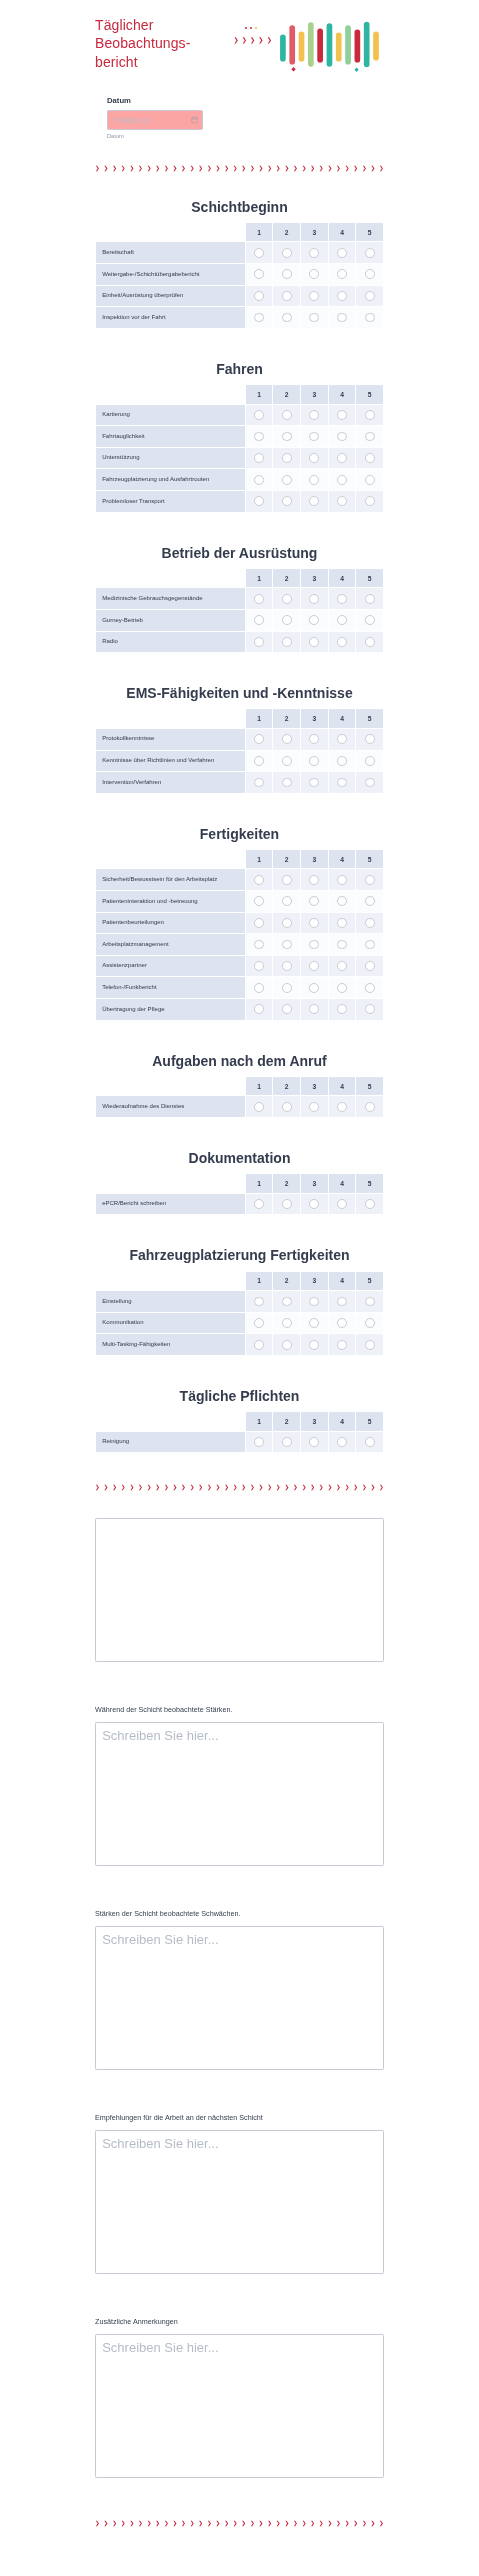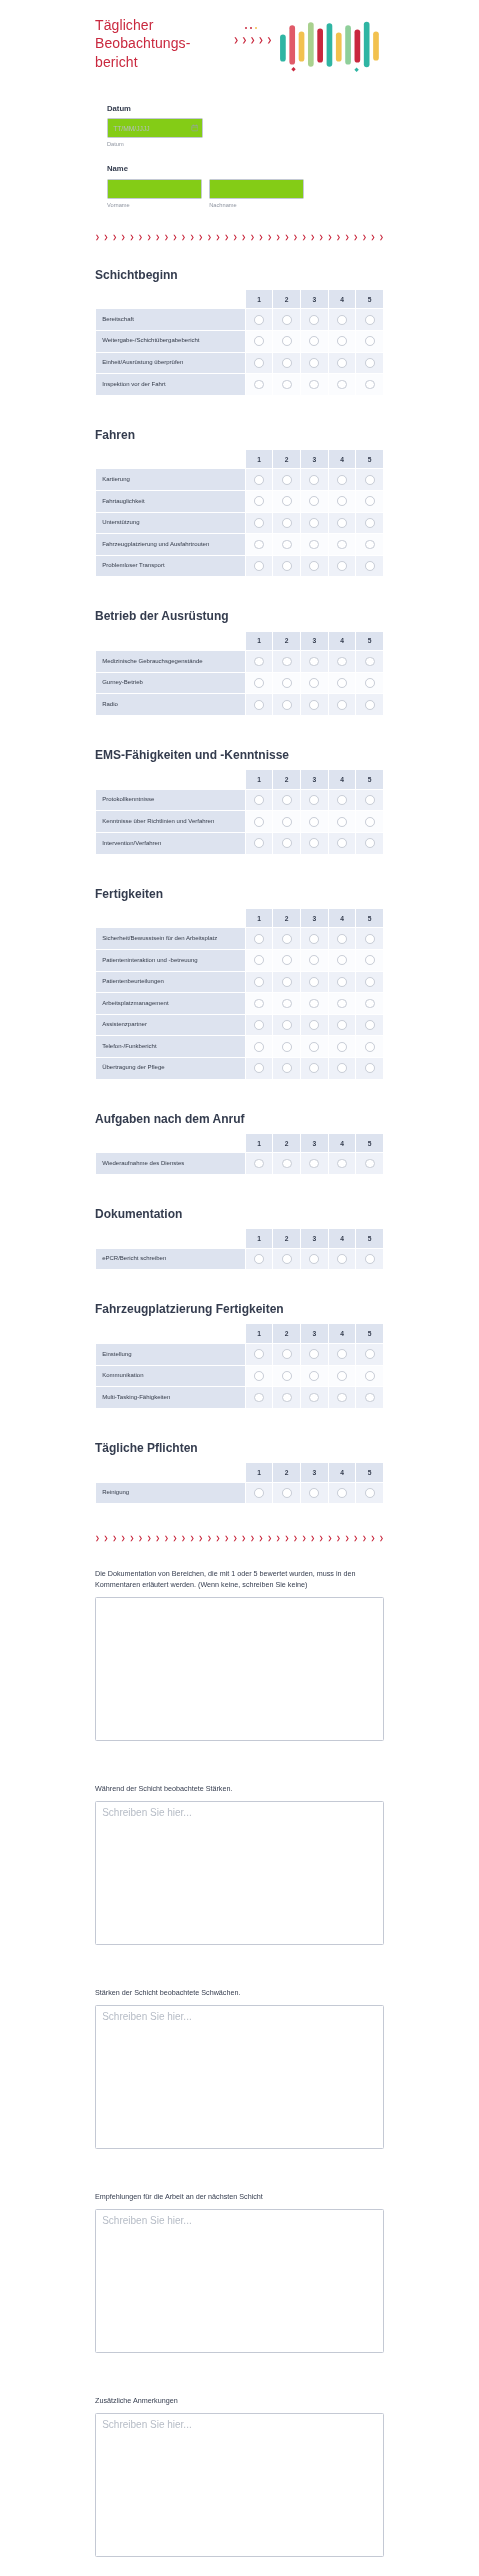--- a/index.html
+++ b/index.html
@@ -12,21 +12,21 @@
   html,body{background:#ffffff;}
   body{
     width:479px;
     font-family:"Liberation Sans","DejaVu Sans",sans-serif;
     color:#343c4e;
     position:relative;
   }
   .page{width:289px;margin:0 auto;padding-top:15.5px;}
 
   
-  .form-header{display:flex;justify-content:space-between;align-items:flex-start;margin-bottom:31px;gap:24px;}
+  .form-header{display:flex;justify-content:space-between;align-items:flex-start;margin-bottom:23px;gap:24px;}
   .form-title{
     color:var(--accent);
     font-size:14px;font-weight:500;line-height:1.35;
     white-space:pre-line;letter-spacing:0.1px;
   }
   .header-art{display:flex;align-items:flex-start;gap:6.2px;padding-top:3.1px;}
   .accent-group{display:flex;flex-direction:column;gap:8.2px;padding-top:8.2px;}
   .dots{display:flex;gap:3.1px;margin-left:11.3px;}
   .dot{width:2.1px;height:2.1px;border-radius:50%;display:inline-block;}
   .chevrons{display:flex;gap:3.1px;color:var(--accent);font-size:6.2px;font-weight:bold;line-height:1;}
@@ -36,34 +36,34 @@
     display:flex;justify-content:space-between;
     color:var(--accent);font-size:5.7px;font-weight:bold;line-height:1;
     margin:27px 0;
   }
 
   
   .field-block{margin-bottom:17.5px;padding-left:12px;}
   .field-label{display:block;font-size:7.7px;font-weight:700;color:#343c4e;margin-bottom:5.2px;}
   .text-input{
     height:20.6px;border:0.5px solid #c4c9d4;border-radius:1.5px;
-    padding:0 5.2px;font-size:6.7px;color:#333;width:96px;background:#84cc16;
+    padding:0 5.2px;font-size:6.7px;color:#333;width:96px;background:#fca5a5;
     font-family:inherit;
   }
   .text-input::placeholder{color:#b6bcc6;}
   .date-wrap{position:relative;width:96px;}
   .date-input{width:96px;padding-right:15.5px;}
   .calendar-icon{position:absolute;right:4.6px;top:6.2px;cursor:pointer;}
   .sublabel{font-size:5.7px;color:#8f95a1;margin-top:2.6px;}
   .name-row{display:flex;gap:7.2px;}
   .name-input{width:95px;}
 
   
   .matrix-block{margin-bottom:32px;}
-  .section-title{font-size:12px;font-weight:700;color:#343c4e;margin-bottom:7.2px;}
+  .section-title{font-size:14px;font-weight:700;color:#343c4e;margin-bottom:7.2px;text-align:center;}
   .matrix-table{border-collapse:collapse;width:100%;table-layout:fixed;}
   .matrix-table th,.matrix-table td{border:1px solid #fff;height:21.6px;}
   .matrix-table thead th{
     background:var(--head-bg);font-size:6.7px;font-weight:700;
     text-align:center;height:19.6px;color:#343c4e;
   }
   .matrix-table thead th.corner{background:transparent;width:52%;}
   .row-label{
     background:var(--head-bg);font-size:6px;padding:0 6.2px;
     text-align:left;font-weight:400;color:#333a48;line-height:1.25;
@@ -74,21 +74,21 @@
   .radio{
     display:inline-block;width:9.8px;height:9.8px;border-radius:50%;
     background:#fff;border:0.5px solid #c6cbd5;vertical-align:middle;cursor:pointer;
   }
 
   
   .comment-block{margin-bottom:41px;}
   .comment-label{font-size:7.2px;font-weight:500;line-height:1.5;color:#343c4e;margin-bottom:6.2px;}
   .comment-textarea{
     width:100%;height:144px;border:0.5px solid #c4c9d4;border-radius:1.5px;
-    padding:5.2px 6.2px;font-size:10px;font-family:inherit;color:#333;resize:none;
+    padding:5.2px 6.2px;font-size:13px;font-family:inherit;color:#333;resize:none;
   }
   .comment-textarea::placeholder{color:#b6bcc6;}
 </style>
 </head>
 <body>
 
 <div class="page">
 
   <header class="form-header">
     <h1 class="form-title">Täglicher
@@ -134,33 +134,20 @@
       <svg class="calendar-icon" width="7.7" height="7.7" viewBox="0 0 15 15">
         <rect x="1.5" y="2.8" width="12" height="10.5" rx="1.5" fill="none" stroke="#98a0ad" stroke-width="1.2"></rect>
         <line x1="4.5" y1="1" x2="4.5" y2="4" stroke="#98a0ad" stroke-width="1.2"></line>
         <line x1="10.5" y1="1" x2="10.5" y2="4" stroke="#98a0ad" stroke-width="1.2"></line>
         <line x1="1.5" y1="6" x2="13.5" y2="6" stroke="#98a0ad" stroke-width="1.2"></line>
       </svg>
     </div>
     <div class="sublabel">Datum</div>
   </section>
 
-  <section class="field-block">
-    <label class="field-label">Name</label>
-    <div class="name-row">
-      <div class="name-col">
-        <input type="text" class="text-input name-input" style="">
-        <div class="sublabel">Vorname</div>
-      </div>
-      <div class="name-col">
-        <input type="text" class="text-input name-input" style="">
-        <div class="sublabel">Nachname</div>
-      </div>
-    </div>
-  </section>
 
   <div class="divider">
       <span>❯</span>
       <span>❯</span>
       <span>❯</span>
       <span>❯</span>
       <span>❯</span>
       <span>❯</span>
       <span>❯</span>
       <span>❯</span>
@@ -612,21 +599,20 @@
       <span>❯</span>
       <span>❯</span>
       <span>❯</span>
       <span>❯</span>
       <span>❯</span>
       <span>❯</span>
     </div>
 
   <div>
   <section class="comment-block">
-    <div class="comment-label">Die Dokumentation von Bereichen, die mit 1 oder 5 bewertet wurden, muss in den Kommentaren erläutert werden. (Wenn keine, schreiben Sie keine)</div>
     <textarea class="comment-textarea" style=""></textarea>
   </section>
 
   <section class="comment-block">
     <div class="comment-label">Während der Schicht beobachtete Stärken.</div>
     <textarea class="comment-textarea" placeholder="Schreiben Sie hier..." style=""></textarea>
   </section>
 
   <section class="comment-block">
     <div class="comment-label">Stärken der Schicht beobachtete Schwächen.</div>

